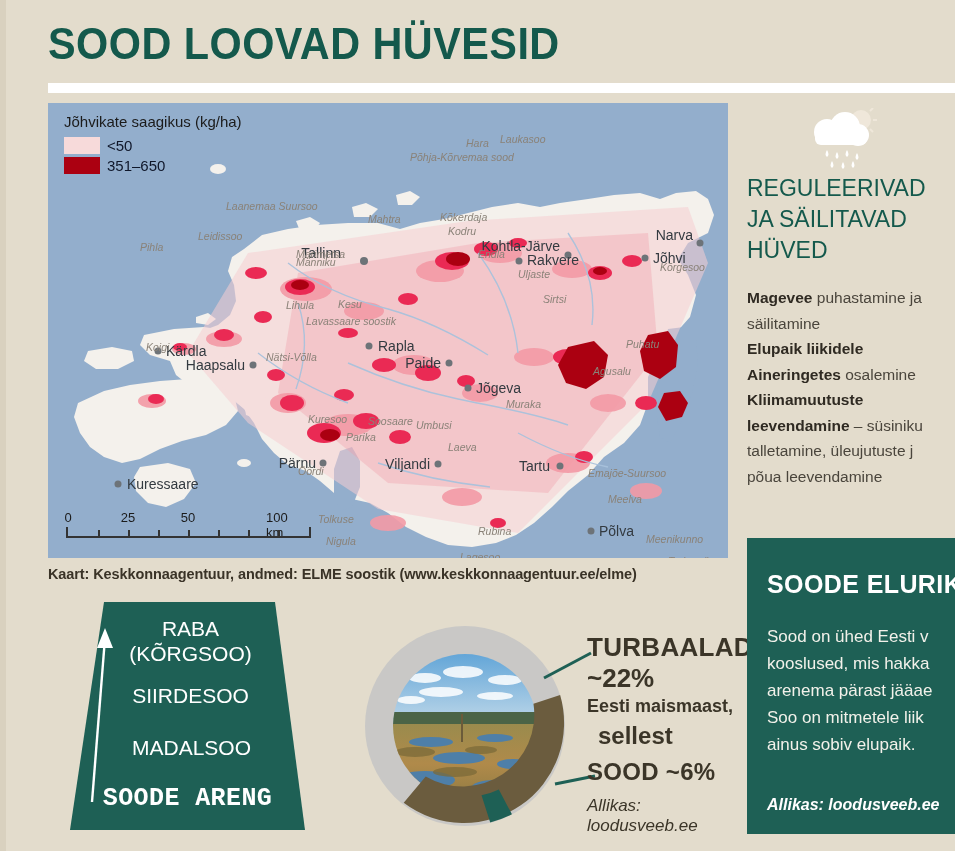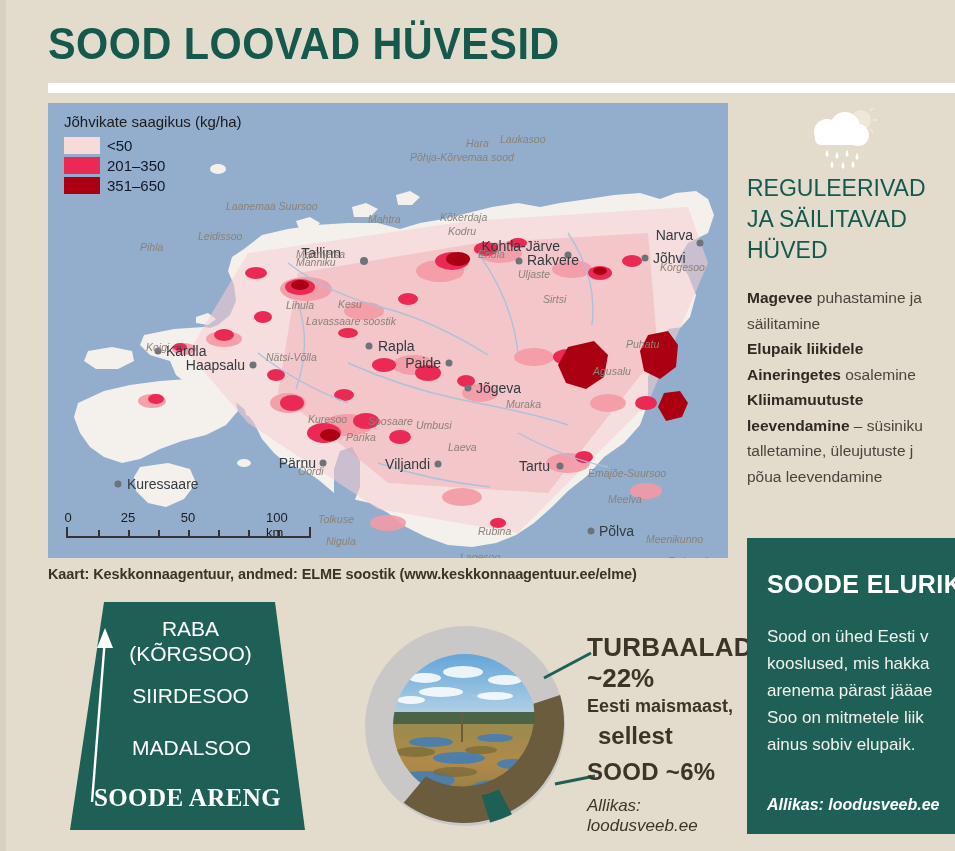--- a/index.html
+++ b/index.html
@@ -43,21 +43,21 @@
     font-family:"Liberation Sans Narrow","Liberation Sans",sans-serif;letter-spacing:-0.1px;
   }
   
   .trap-wrap{position:absolute;left:70px;top:602px;width:235px;height:228px;}
   .trap-svg{position:absolute;left:0;top:0;}
   .trap-text{position:absolute;left:0;top:0;width:235px;height:228px;color:#fff;text-align:center;}
   .trap-text .l1{position:absolute;left:28px;top:14px;width:185px;font-size:21px;line-height:25px;text-align:center;}
   .trap-text .l2{position:absolute;left:18px;top:82px;width:205px;font-size:21px;}
   .trap-text .l3{position:absolute;left:14px;top:134px;width:215px;font-size:21px;}
   .trap-text .l4{position:absolute;left:0px;top:182px;width:235px;font-size:25px;font-weight:bold;
-    font-family:Liberation Serif, serif;letter-spacing:0.4px;}
+    font-family:Liberation Mono, monospace;letter-spacing:0.4px;}
   
   .donut-wrap{position:absolute;left:355px;top:618px;width:385px;height:220px;}
   .donut-svg{position:absolute;left:0;top:0;}
   .donut-lbl{position:absolute;color:#3b3528;font-family:"Liberation Sans Narrow","Liberation Sans",sans-serif;}
   .lbl-turb{left:232px;top:14px;font-size:26px;font-weight:bold;letter-spacing:0.3px;}
   .lbl-pct{left:232px;top:45px;font-size:26px;font-weight:bold;}
   .lbl-sub1{left:232px;top:78px;font-size:18px;font-weight:bold;}
   .lbl-sub2{left:243px;top:104px;font-size:24px;font-weight:bold;}
   .lbl-sood{left:232px;top:140px;font-size:24px;font-weight:bold;letter-spacing:0.3px;}
   .lbl-src{left:232px;top:178px;font-size:17px;font-style:italic;color:#3b3528;
@@ -296,24 +296,20 @@
       </g>
     </svg>
 
     <div class="legend">
       <div class="legend-title">Jõhvikate saagikus (kg/ha)</div>
       <div class="legend-row">
         <span class="legend-sw" style="background:#f7dada"></span>
         <span class="legend-lbl">&lt;50</span>
       </div>
       <div class="legend-row">
-        <span class="legend-sw" style="background:#ea2a54"></span>
-        <span class="legend-lbl">201–350</span>
-      </div>
-      <div class="legend-row">
         <span class="legend-sw" style="background:#ab0011"></span>
         <span class="legend-lbl">351–650</span>
       </div>
     </div>
 
     <div class="scalebar">
       <div class="scale-nums">
         <span style="left:2px">0</span>
         <span style="left:62px">25</span>
         <span style="left:122px">50</span>

